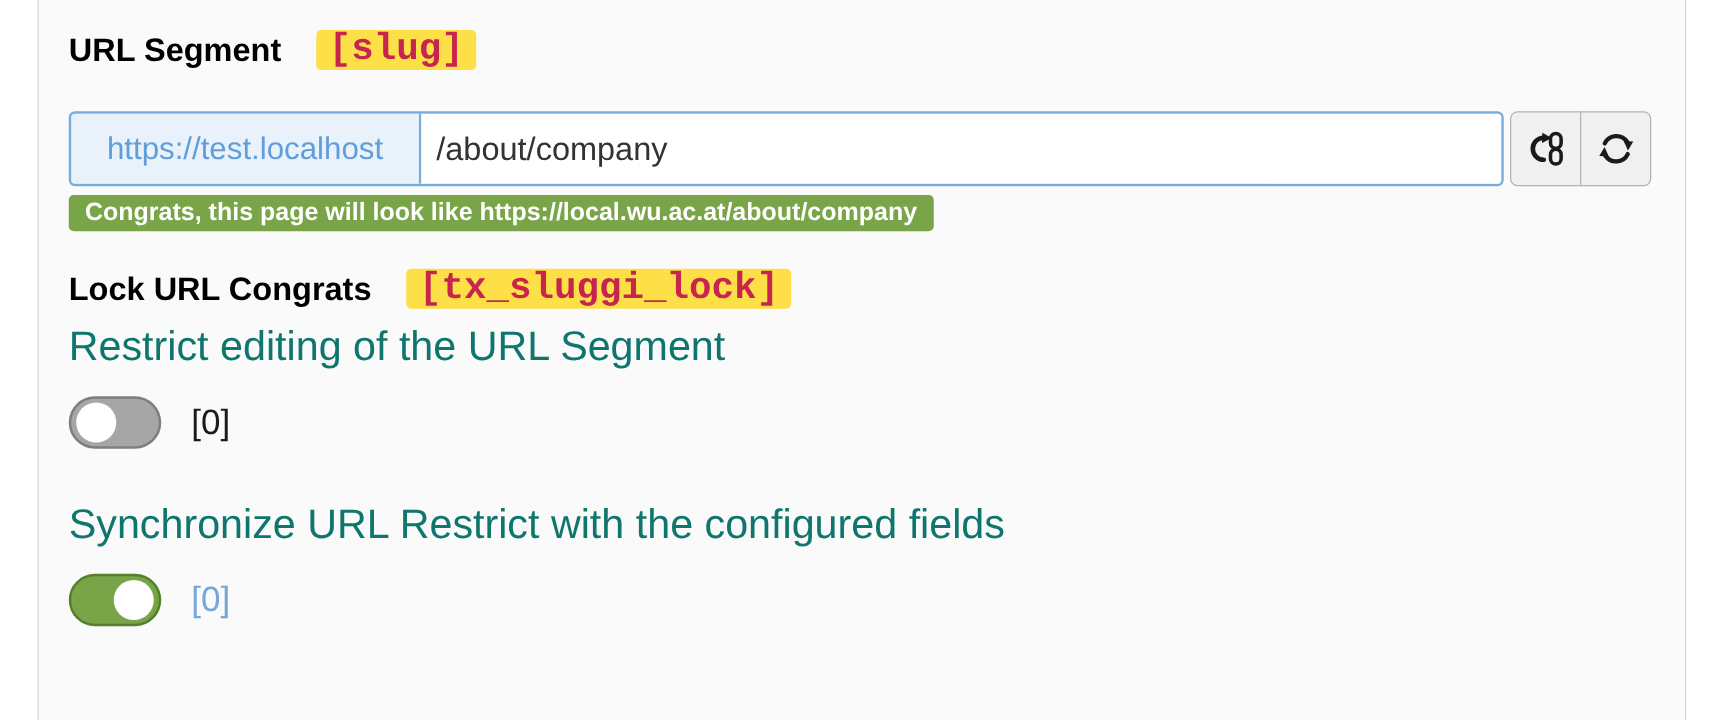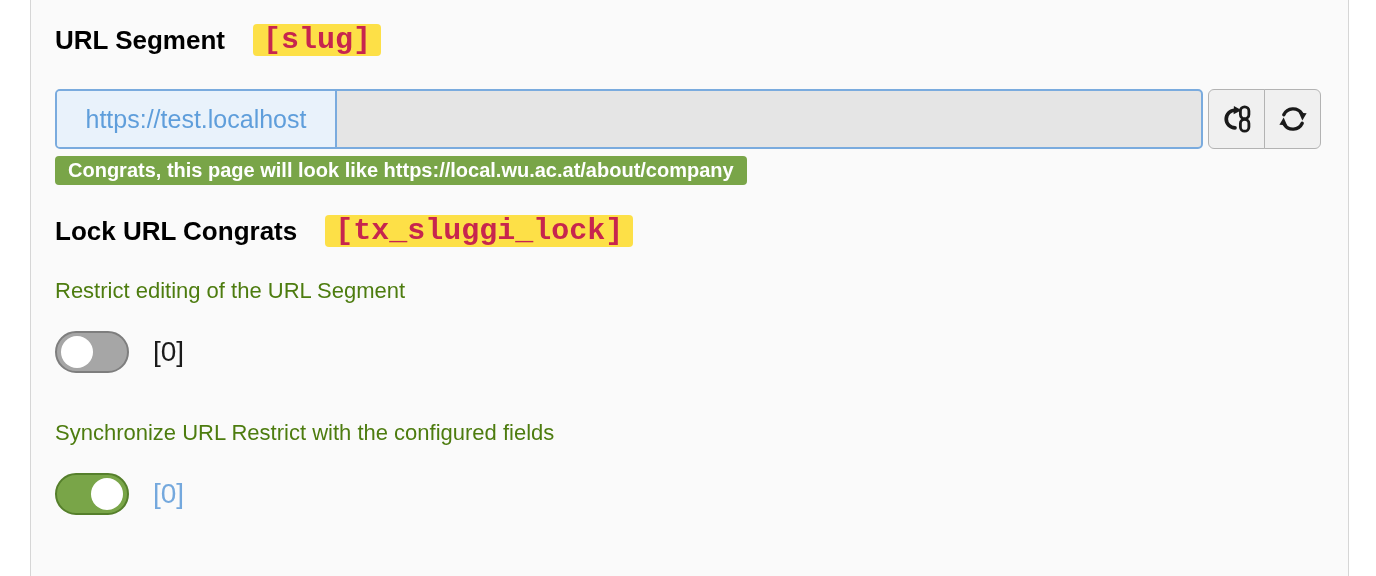--- a/index.html
+++ b/index.html
@@ -29,21 +29,21 @@
     font-size: 30px; font-weight: 700;
     color: #c7254e; background: #fde047;
     padding: 4px 10px; border-radius: 4px;
     line-height: 24px;
   }
   
   .input-row { margin-top: 33px; display: flex; align-items: stretch; width: 1269px; }
   .input-group {
     display: flex; width: 1148px; height: 60px;
     border: 2px solid #7aabde; border-radius: 5px;
-    background: #e5e5e5;
+    background: #bef264;
   }
   .prefix {
     display: flex; align-items: center; justify-content: center;
     width: 280px; padding: 0 10px;
     background: #e9f2fb; color: #5f9edb;
     font-size: 25px; white-space: nowrap;
     border-right: 2px solid #7aabde;
     border-radius: 3px 0 0 3px;
   }
   .slug-input {
@@ -64,21 +64,21 @@
   .btn:last-child  { border-radius: 0 6px 6px 0; margin-left: -1px; }
   .btn svg { display: block; }
   
   .success-badge {
     display: inline-block; margin-top: 7px;
     background: #79a548; color: #fff;
     font-size: 20px; font-weight: 700; line-height: 21px;
     padding: 4px 13px; border-radius: 4px;
   }
   
-  .field-desc { margin-top: 28px; font-size: 22px; color: #4d7c0f; line-height: 32px; }
+  .field-desc { margin-top: 14px; font-size: 33px; color: #0f766e; line-height: 32px; }
   
   .field-lock { margin-top: 30px; }
   .field-sync { margin-top: 44px; }
   
   .toggle-row { margin-top: 24px; display: flex; align-items: center; }
   .toggle {
     position: relative; display: inline-block;
     width: 74px; height: 42px; border-radius: 21px;
     cursor: pointer;
   }
@@ -101,20 +101,21 @@
 
   <section class="field field-slug">
     <div class="field-label">
       <span>URL Segment</span>
       <code class="field-code">[slug]</code>
     </div>
 
     <div class="input-row">
       <div class="input-group">
         <span class="prefix">https://test.localhost</span>
+        <input class="slug-input" type="text" value="/about/company" style="">
       </div>
       <div class="btn-group">
         <button class="btn">
           <svg width="34" height="34" viewBox="0 0 24 24" fill="none">
             <path d="M10.6 5.8 A6.2 6.2 0 1 0 10.6 18.2" stroke="#1a1a1a" stroke-width="2.6" stroke-linecap="round" fill="none"></path>
             <polygon points="9.8,2.9 15.2,5.9 9.6,8.7" fill="#1a1a1a"></polygon>
             <rect x="14.4" y="3.4" width="6.0" height="8.4" rx="3.0" stroke="#1a1a1a" stroke-width="2" fill="none"></rect>
             <rect x="14.4" y="12.2" width="6.0" height="8.4" rx="3.0" stroke="#1a1a1a" stroke-width="2" fill="none"></rect>
           </svg>
         </button>

